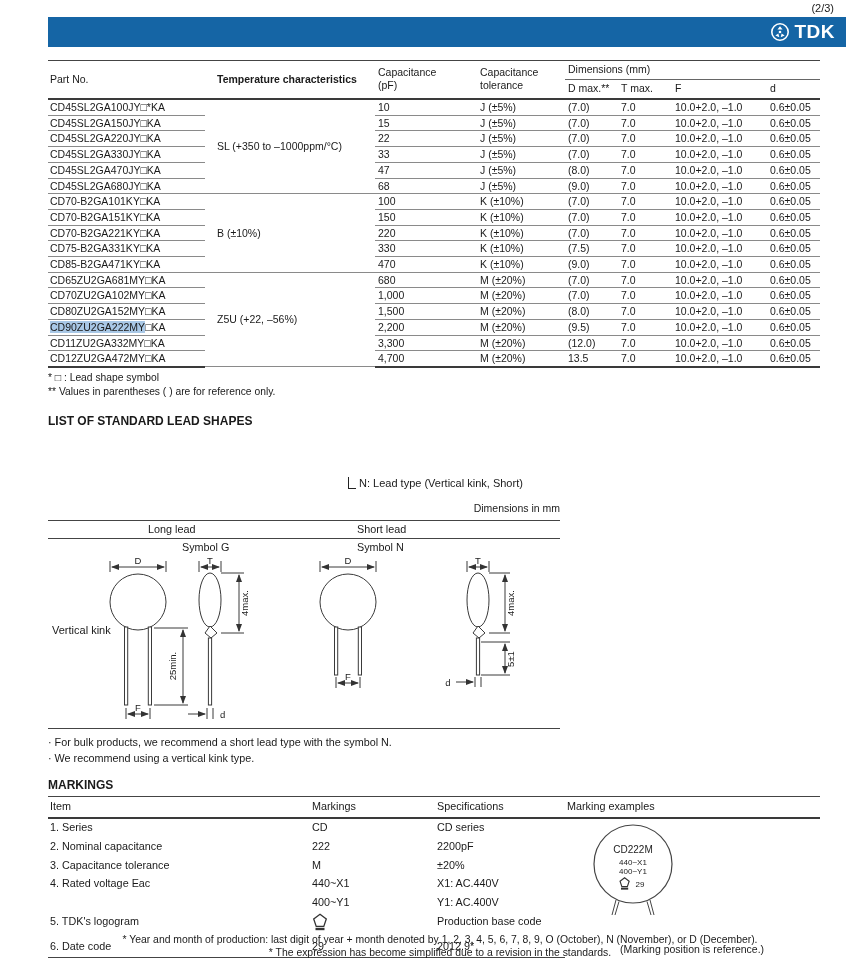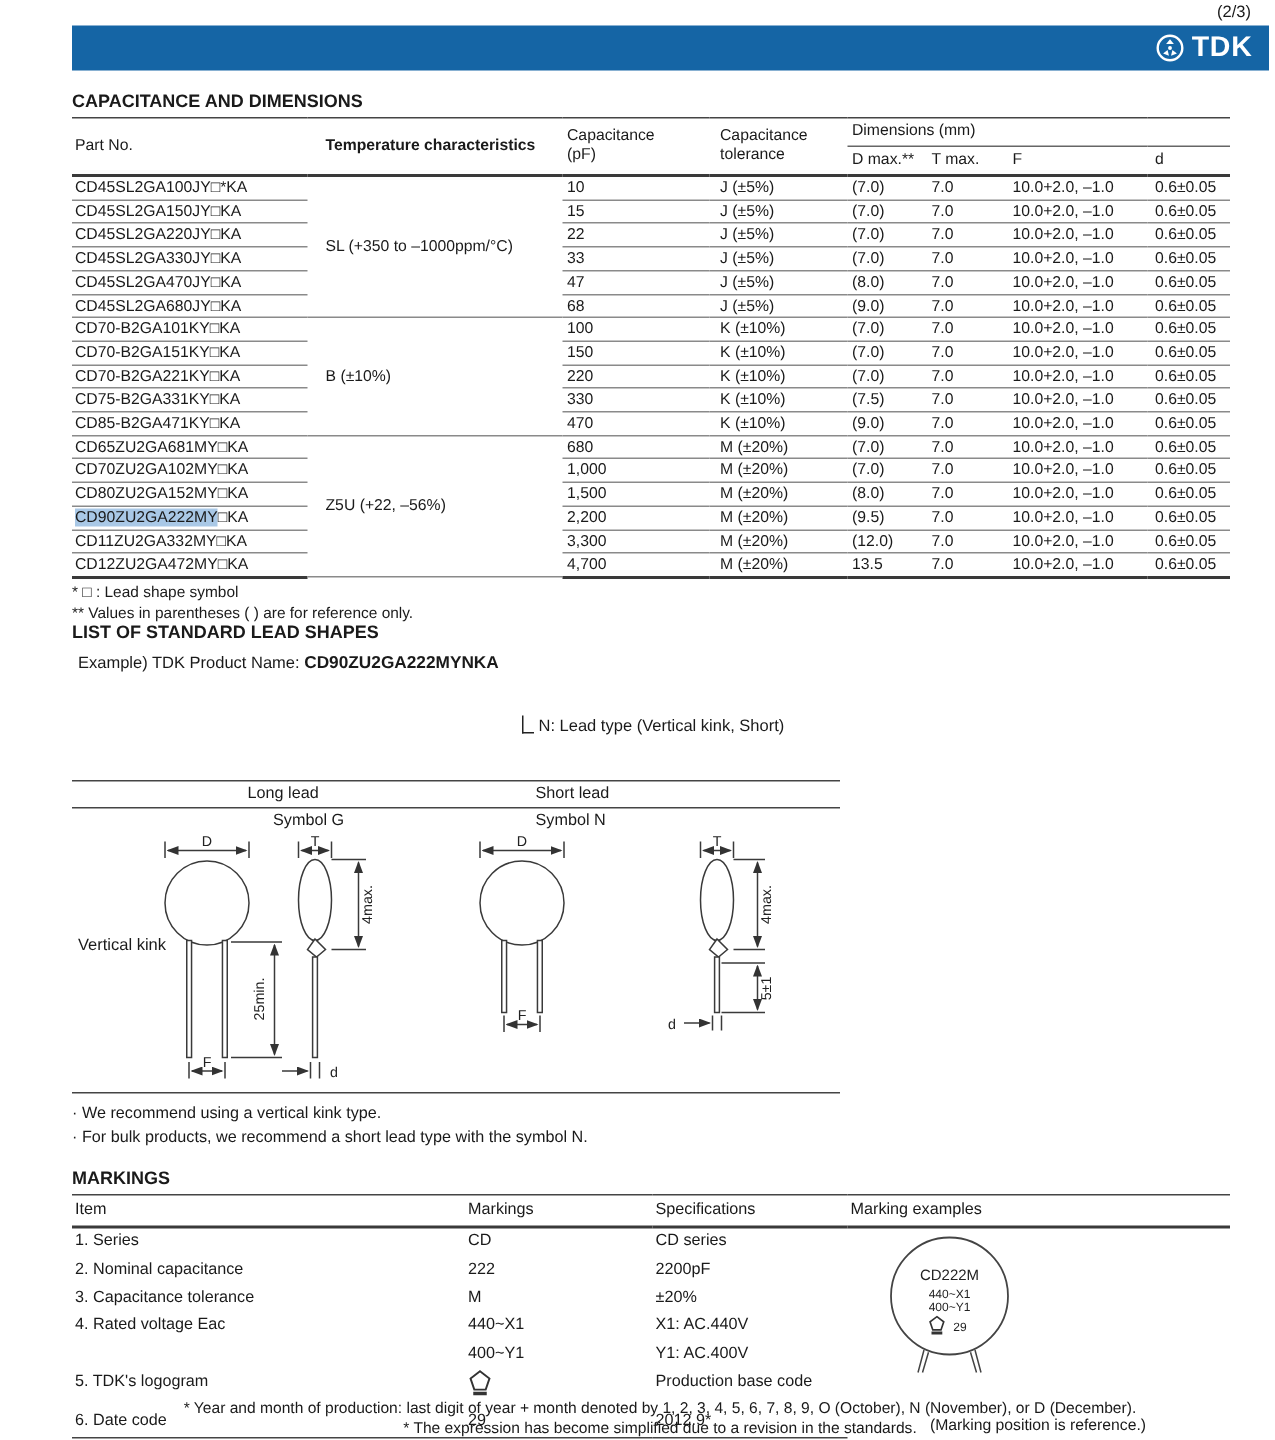--- a/index.html
+++ b/index.html
@@ -37,21 +37,21 @@
   
   #sec-lead .intro{font-size:11px;margin-top:8px;}
   #sec-lead .example{font-size:11px;margin-top:8px;padding-left:4px;}
   #sec-lead .example b{font-size:11.5px;}
   #lead-callout{position:absolute;top:63px;left:300px;font-size:11px;}
   .corner{display:inline-block;width:7px;height:11px;border-left:1px solid #222;border-bottom:1px solid #222;margin-right:3px;vertical-align:-2px;}
   #dims-note{position:absolute;top:88px;left:0;width:512px;text-align:right;font-size:10.5px;}
   .lt-line{position:absolute;left:0;width:512px;border-top:1px solid #444;height:0;}
   #lt-l1{top:106px;} #lt-l2{top:124px;} #lt-l3{top:314px;}
   .lt-cell{position:absolute;font-size:10.8px;line-height:15px;}
-  #lbl-long{top:108px;left:117px;} #lbl-short{top:108px;left:309px;}
+  #lbl-long{top:108px;left:100px;} #lbl-short{top:108px;left:309px;}
   #lbl-symg{top:126px;left:134px;} #lbl-symn{top:126px;left:309px;}
   #lbl-vkink{position:absolute;top:210px;left:4px;font-size:11px;}
   #lead-svg{position:absolute;top:142px;left:0;}
   #lead-svg text{font-size:9.5px;fill:#222;}
   .note-line{font-size:10.8px;line-height:16px;}
   #lead-notes{position:absolute;top:320px;left:0;}
   
   #mark-table{border-collapse:collapse;width:772px;table-layout:fixed;font-size:10.8px;}
   #mark-table thead th{font-weight:normal;text-align:left;border-top:1px solid #444;border-bottom:2px solid #3a3a3a;height:16px;padding:1px 0 3px 2px;}
   #mark-table tbody td{height:16.3px;line-height:16.3px;padding:0 0 0 2px;vertical-align:top;}
@@ -74,21 +74,20 @@
       <path d="M11 6.2 L13.6 9.4 L8.4 9.4 Z" fill="#ffffff"></path>
       <path d="M6.4 15.6 L9.4 13.4 L10.3 17.2 Z" fill="#ffffff"></path>
       <path d="M15.6 15.6 L12.6 13.4 L11.7 17.2 Z" fill="#ffffff"></path>
       <circle cx="11" cy="12" r="1.3" fill="#ffffff"></circle>
     </svg>
     <span class="tdk-text">TDK</span>
   </div>
 </div>
 
 <div id="sec-cap">
-  <div class="sec-title">CAPACITANCE AND DIMENSIONS</div>
   <table id="cap-table">
     <colgroup>
       <col style="width:157px">
         <col style="width:170px">
         <col style="width:98px">
         <col style="width:92px">
       <col style="width:53px">
         <col style="width:52px">
         <col style="width:95px">
         <col style="width:55px">
@@ -268,23 +267,23 @@
           <td class="c-d">0.6±0.05</td>
         </tr>
       </tbody>
   </table>
   <div class="tbl-foot">* □ : Lead shape symbol</div>
   <div class="tbl-foot" style="margin-top:0">** Values in parentheses ( ) are for reference only.</div>
 </div>
 
 <div id="sec-lead">
   <div class="sec-title">LIST OF STANDARD LEAD SHAPES</div>
-  <div class="example"><span>Example) TDK Product Name: </span><b>CD90ZU2GA222MYNKA</b></div>
   <div id="lead-callout"><span class="corner"></span><span>N: Lead type (Vertical kink, Short)</span></div>
 
+  <div id="dims-note">Dimensions in mm</div>
   <div class="lt-line" id="lt-l1"></div>
   <div class="lt-cell" id="lbl-long">Long lead</div>
   <div class="lt-cell" id="lbl-short">Short lead</div>
   <div class="lt-line" id="lt-l2"></div>
   <div class="lt-cell" id="lbl-symg">Symbol G</div>
   <div class="lt-cell" id="lbl-symn">Symbol N</div>
   <div id="lbl-vkink">Vertical kink</div>
 
   <svg id="lead-svg" width="512" height="172" viewBox="0 0 512 172">
     <defs>
@@ -345,22 +344,22 @@
       <text x="430" y="8" text-anchor="middle">T</text>
       <text x="300" y="124" text-anchor="middle">F</text>
       <text transform="rotate(-90 466 47)" x="466" y="47" text-anchor="middle">4max.</text>
       <text transform="rotate(-90 466 103)" x="466" y="103" text-anchor="middle">5±1</text>
       <text x="400" y="130" text-anchor="middle">d</text>
     </g>
   </svg>
 
   <div class="lt-line" id="lt-l3"></div>
   <div id="lead-notes">
+    <div class="note-line">· For bulk products, we recommend a short lead type with the symbol N.</div>
     <div class="note-line">· We recommend using a vertical kink type.</div>
-    <div class="note-line">· For bulk products, we recommend a short lead type with the symbol N.</div>
   </div>
 </div>
 
 <div id="sec-mark">
   <div class="sec-title">MARKINGS</div>
   <table id="mark-table">
     <colgroup>
       <col style="width:262px">
         <col style="width:125px">
         <col style="width:130px">

